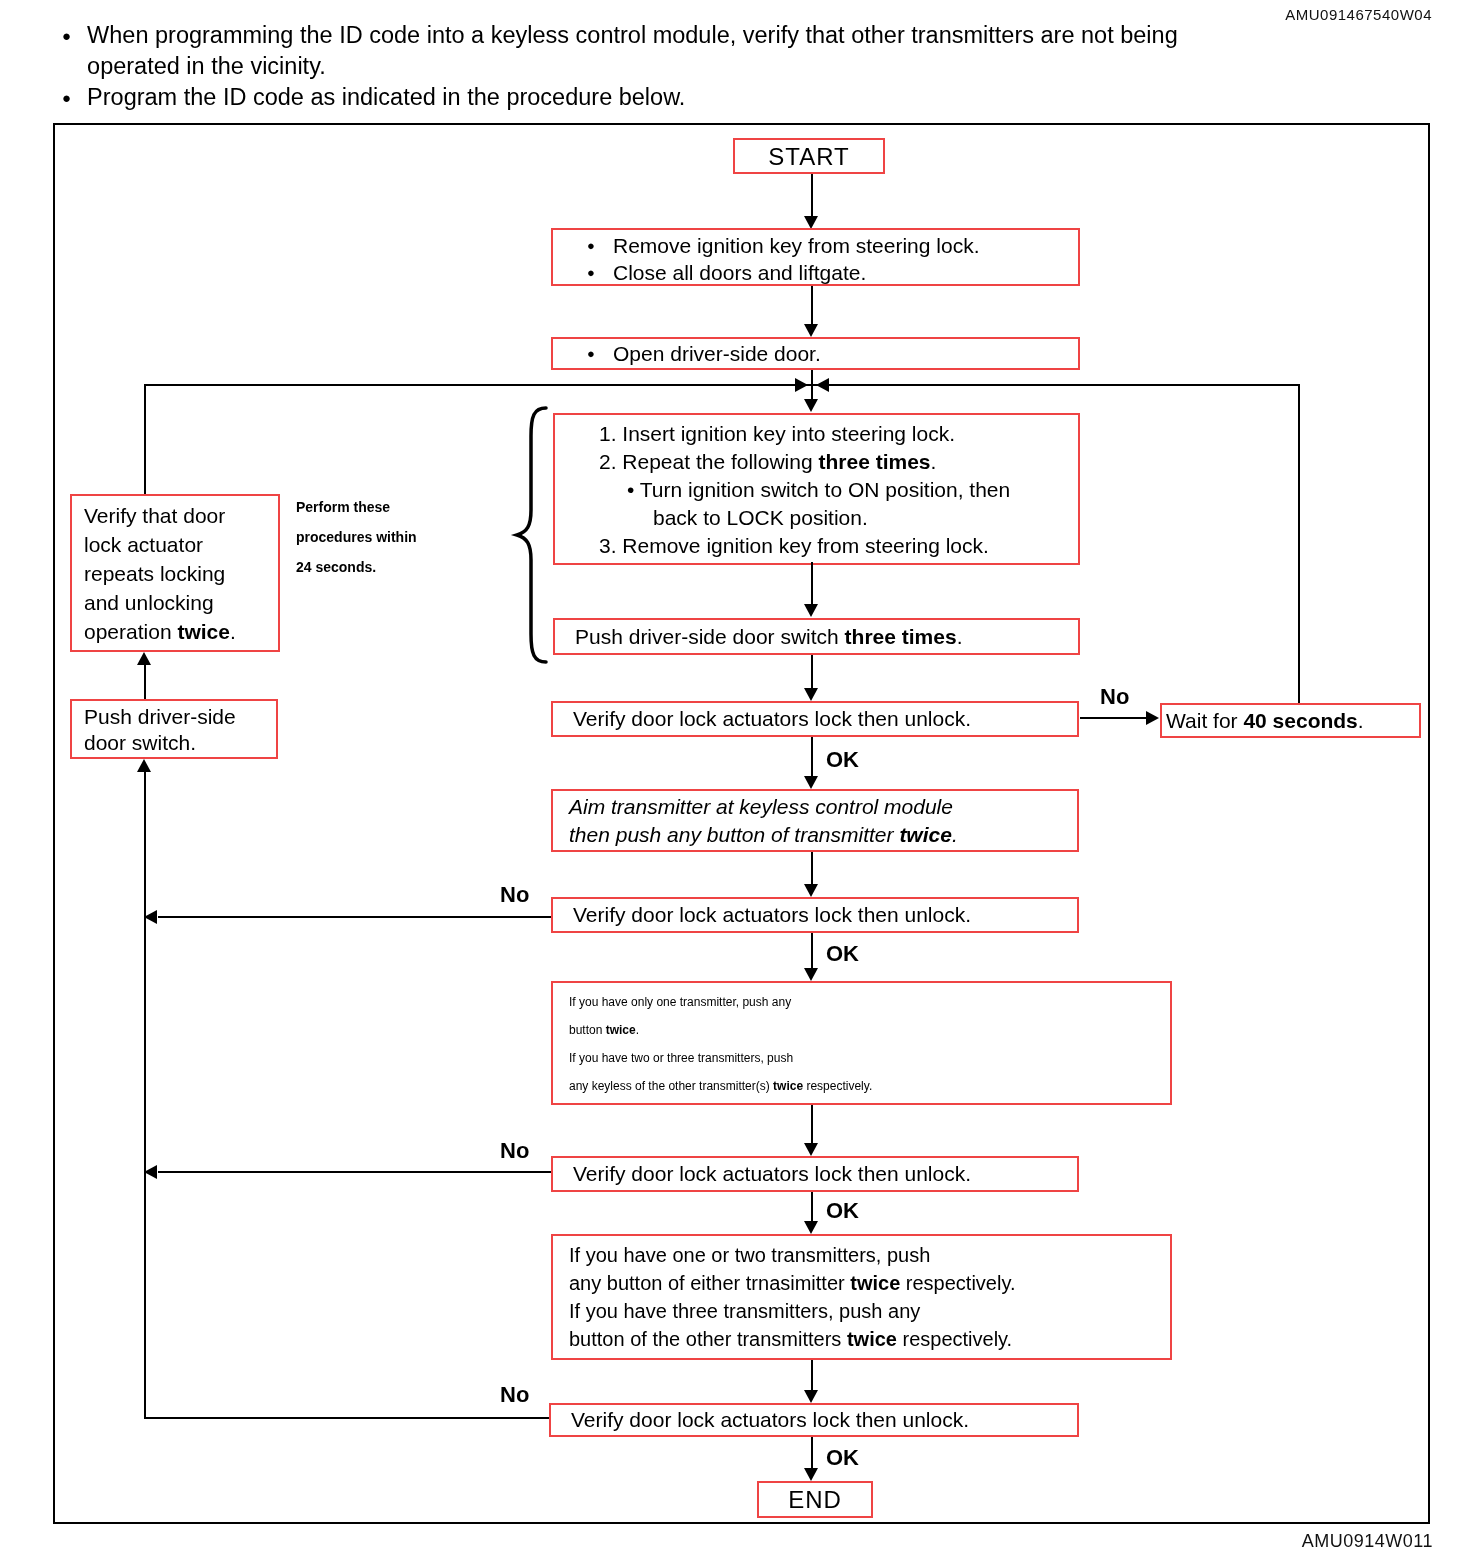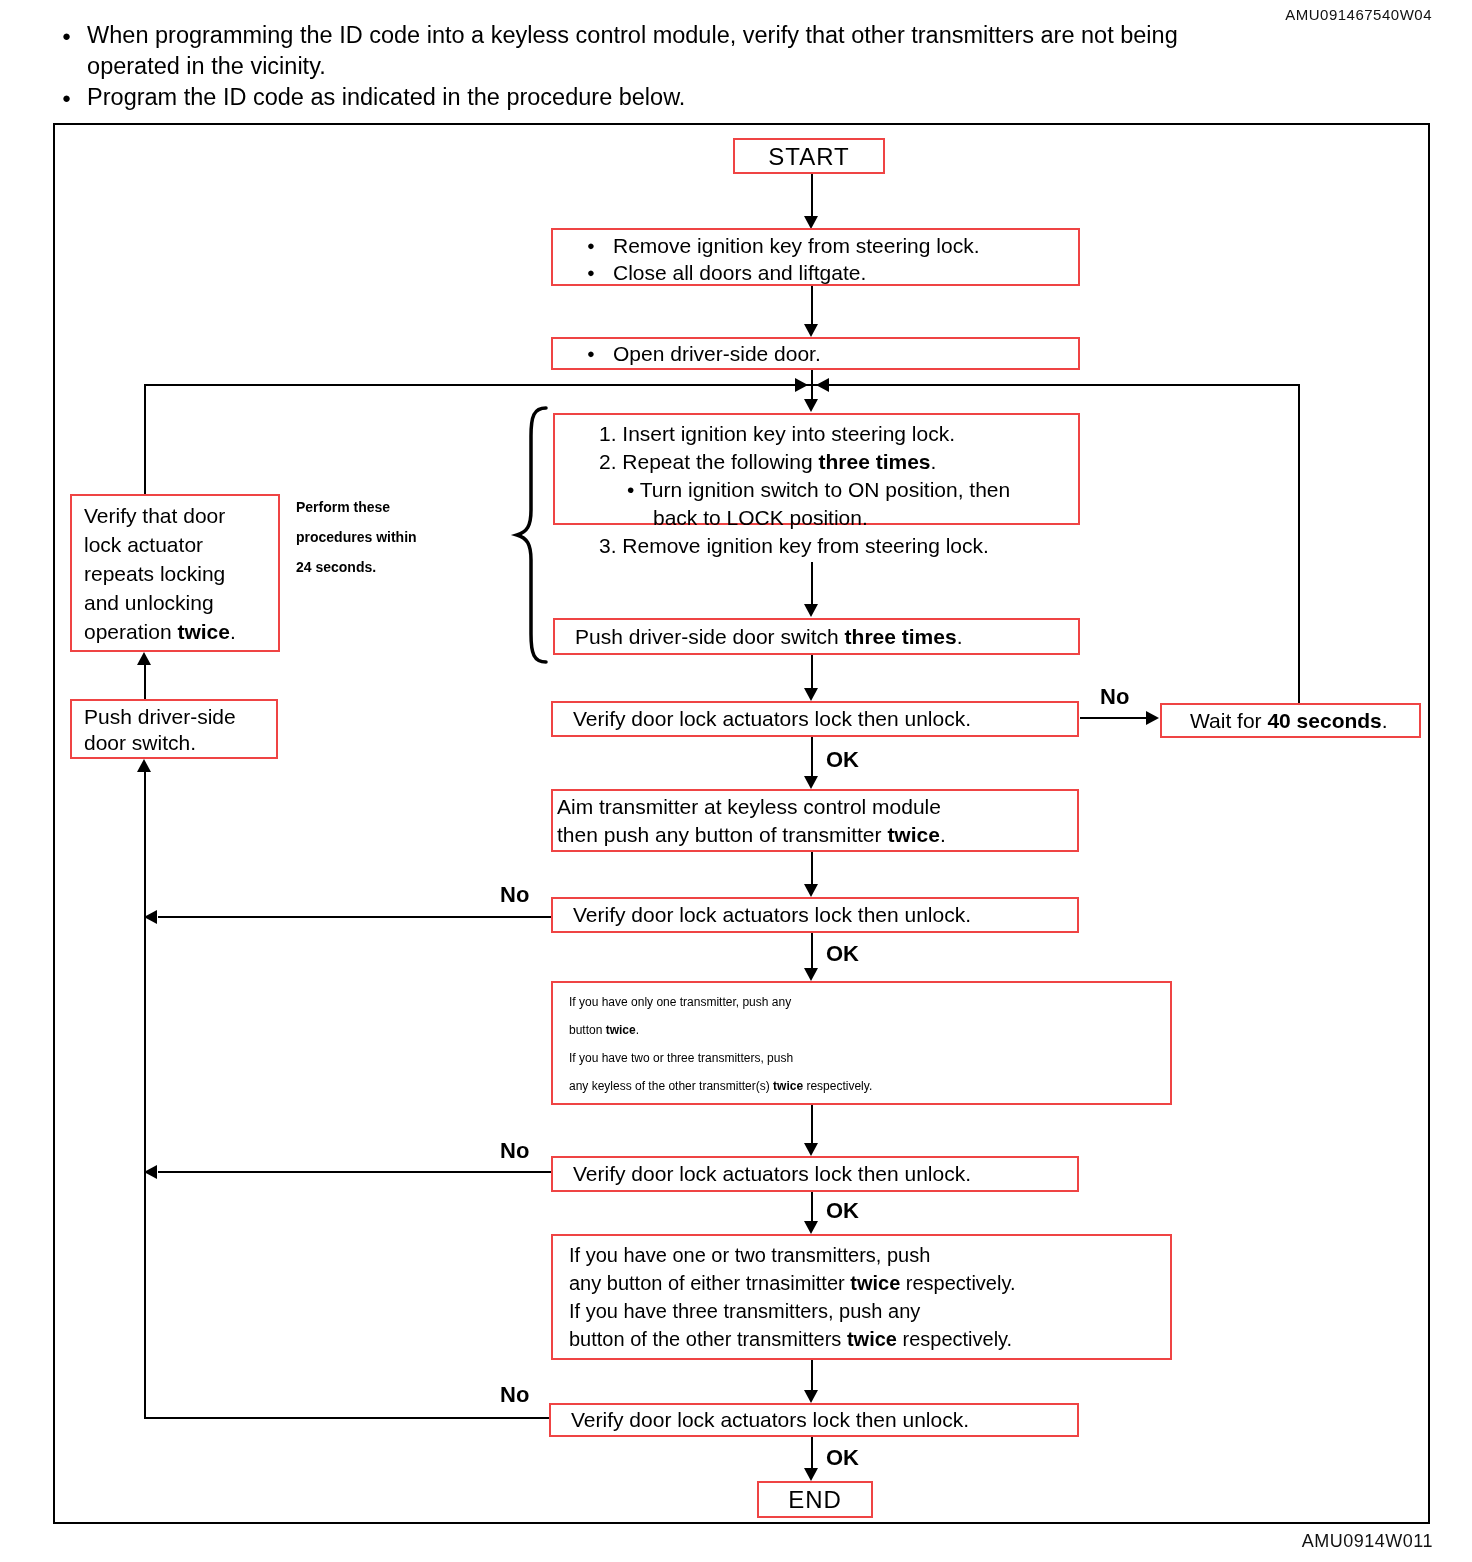--- a/index.html
+++ b/index.html
@@ -22,28 +22,28 @@
   .ah.u { border-width:0 7px 13px 7px; border-bottom-color:#000; }
   .ah.l { border-width:7px 13px 7px 0; border-right-color:#000; }
   .ah.r { border-width:7px 0 7px 13px; border-left-color:#000; }
   .lbl { position:absolute; font-weight:bold; font-size:22px; }
   .brow { position:relative; padding-left:60px; }
   .brow .blt { position:absolute; left:34px; top:0; font-size:13px; }
   .b-start { left:733px; top:138px; width:152px; height:36px; }
   .b-prepare { left:551px; top:228px; width:529px; height:58px; padding-top:2px; line-height:27px; }
   .b-prepare .blt { line-height:27px; }
   .b-open { left:551px; top:337px; width:529px; height:33px; line-height:30px; }
-  .b-proc { left:553px; top:413px; width:527px; height:112px; padding:5px 0 0 44px; line-height:28px; }
+  .b-proc { left:553px; top:413px; width:527px; height:152px; padding:5px 0 0 44px; line-height:28px; }
   .b-proc .ind1 { margin-left:28px; }
   .b-proc .ind2 { margin-left:54px; }
   .b-push3 { left:553px; top:618px; width:527px; height:37px; padding-left:20px; line-height:33px; }
   .b-verifyA { left:70px; top:494px; width:210px; height:158px; padding:5px 0 0 12px; line-height:29px; }
   .b-pushB { left:70px; top:699px; width:208px; height:60px; padding:3px 0 0 12px; line-height:26px; }
-  .b-wait { left:1160px; top:703px; width:261px; height:35px; padding-left:28px; line-height:31px; }
-  .b-aim { left:551px; top:789px; width:528px; height:63px; padding:2px 0 0 4px; line-height:28px; }
+  .b-wait { left:1160px; top:703px; width:261px; height:35px; padding-left:4px; line-height:31px; }
+  .b-aim { left:551px; top:789px; width:528px; height:63px; padding:2px 0 0 16px; line-height:28px;font-style:italic; }
   .b-verify { left:551px; width:528px; height:36px; padding-left:20px; line-height:32px; }
   .b-v4 { left:549px; top:1403px; width:530px; height:34px; padding-left:20px; line-height:30px; }
   .b-six { left:551px; top:981px; width:621px; height:124px; padding:5px 0 0 16px; line-height:28px; font-size:12px; }
   .b-seven { left:551px; top:1234px; width:621px; height:126px; padding:5px 0 0 16px; line-height:28px; font-size:20px; }
   .b-end { left:757px; top:1481px; width:116px; height:37px; }
   .note { position:absolute; left:296px; top:492px; font-weight:bold; font-size:14px; line-height:30px; white-space:nowrap; }
   .brace { position:absolute; left:510px; top:404px; }
 </style>
 </head>
 <body>

